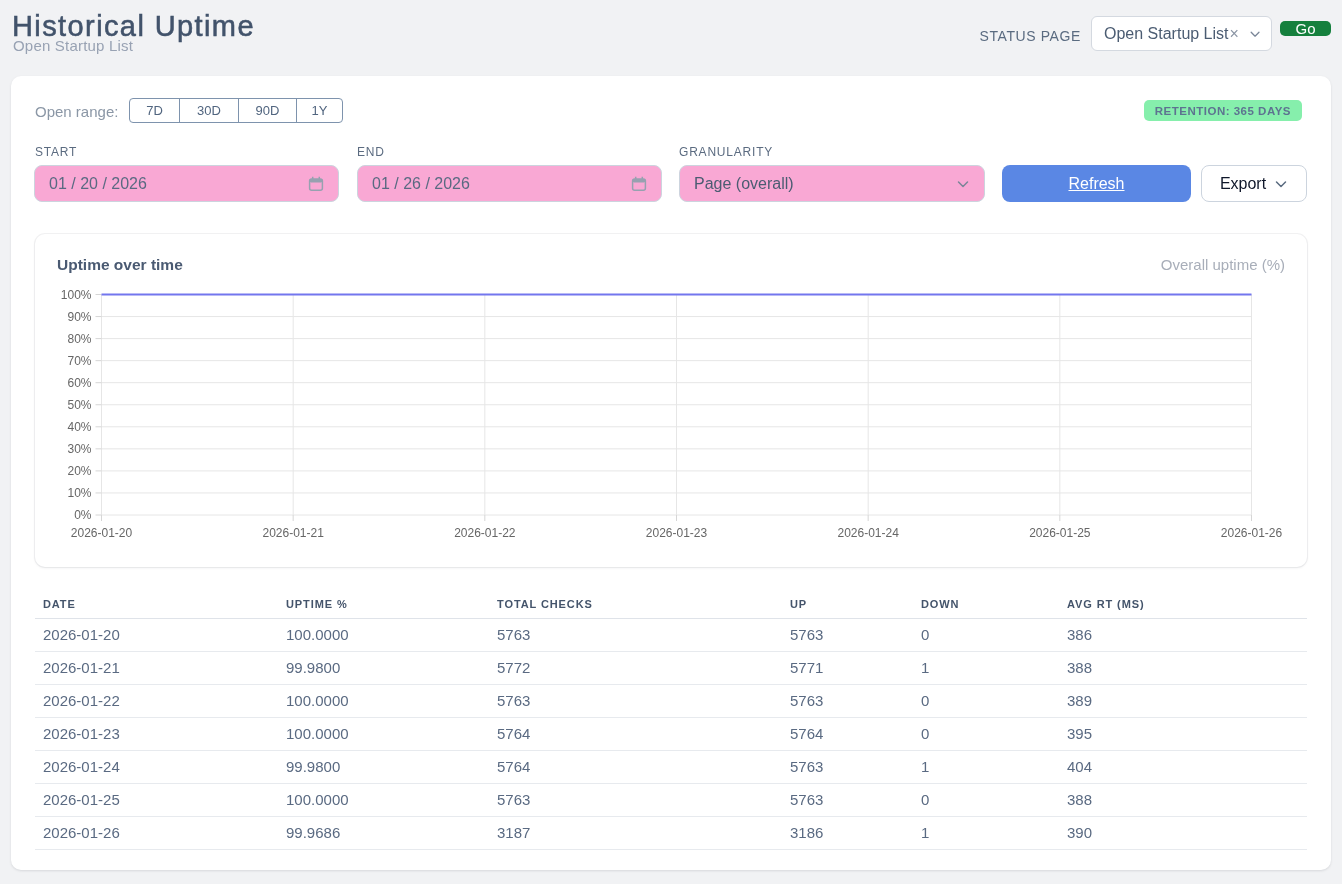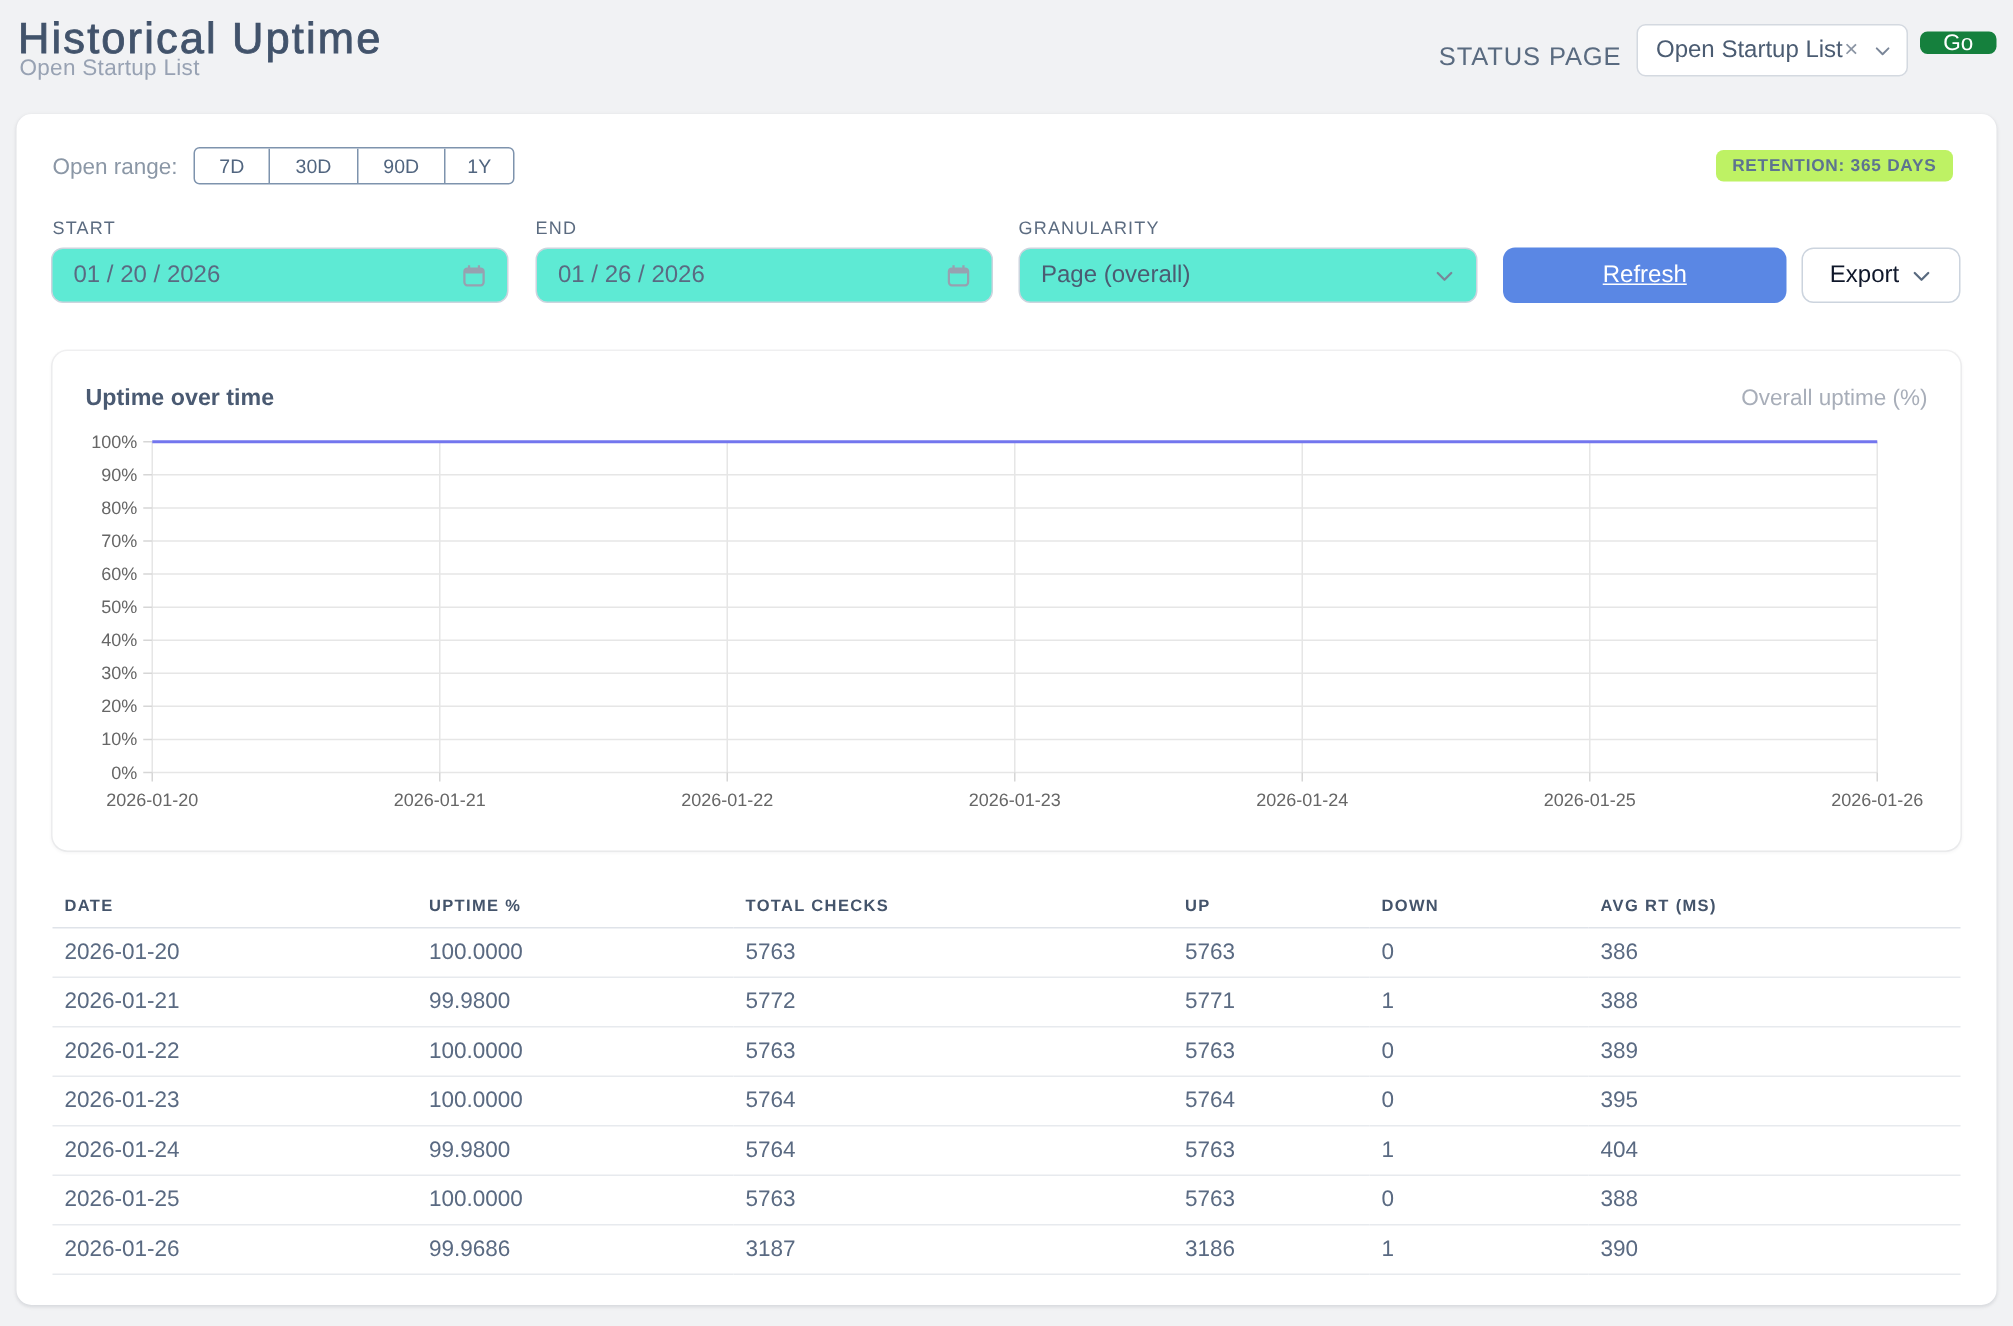--- a/index.html
+++ b/index.html
@@ -3,36 +3,36 @@
 <meta charset="utf-8">
 <style>
   * { margin:0; padding:0; box-sizing:border-box; }
   html,body { width:1342px; height:884px; overflow:hidden; }
   body { background:#f1f2f4; font-family:"Liberation Sans", sans-serif; position:relative; }
   .abs { position:absolute; }
 
   .h1 { left:12px; top:10px; font-size:29px; font-weight:400; color:#42536b; -webkit-text-stroke:0.55px #42536b; letter-spacing:1.4px; }
   .sub { left:13px; top:37px; font-size:15px; color:#98a2b3; letter-spacing:0.2px; }
 
-  .spLabel { top:28px; right:261px; font-size:17px; font-weight:400; color:#5a6b80; letter-spacing:0.6px; }
+  .spLabel { top:28px; right:261px; font-size:14px; font-weight:400; color:#5a6b80; letter-spacing:0.6px; }
   .spSelect { left:1091px; top:16px; width:181px; height:35px; background:#fff; border:1px solid #d4d9e0; border-radius:6px; display:flex; align-items:center; padding:0 10px 0 12px; }
   .spSelect .txt { font-size:16px; color:#4b5c72; white-space:nowrap; }
   .spSelect .x { color:#8b95a4; font-size:16px; margin-left:1px; }
   .goBtn { left:1280px; top:21px; width:51px; height:15px; background:#15803d; border-radius:5px; color:#fff; font-size:15px; display:flex; align-items:center; justify-content:center; }
 
   .panel { left:11px; top:76px; width:1320px; height:794px; background:#fff; border-radius:10px; box-shadow:0 1px 3px rgba(16,24,40,.08), 0 1px 2px rgba(16,24,40,.04); }
 
   .qrLabel { left:35px; top:103px; font-size:15px; color:#8b97a6; }
   .seg { left:129px; top:98px; height:25px; display:flex; border:1px solid #7e93ad; border-radius:4px; overflow:hidden; background:#fff; }
   .seg div { font-size:13px; color:#51657f; display:flex; align-items:center; justify-content:center; border-left:1px solid #7e93ad; }
   .seg div:first-child { border-left:none; }
-  .badge { top:100px; right:40px; height:21px; background:#bef264; border-radius:5px; color:#5d7390; font-size:11.5px; font-weight:700; letter-spacing:0.5px; display:flex; align-items:center; padding:0 11px; }
+  .badge { top:100px; right:40px; height:21px; background:#86efac; border-radius:5px; color:#5d7390; font-size:11.5px; font-weight:700; letter-spacing:0.5px; display:flex; align-items:center; padding:0 11px; }
 
   .fLabel { font-size:12px; font-weight:400; color:#5b6b80; letter-spacing:0.8px; top:145px; }
-  .input { top:165px; height:37px; background:#5eead4; border:1px solid #ccd4de; border-radius:8px; display:flex; align-items:center; padding:0 14px; font-size:16px; color:#5a6a82; }
+  .input { top:165px; height:37px; background:#f9a8d4; border:1px solid #ccd4de; border-radius:8px; display:flex; align-items:center; padding:0 14px; font-size:16px; color:#5a6a82; }
   .input .grow { flex:1; }
   .refresh { left:1002px; top:165px; width:189px; height:37px; background:#5a87e4; border-radius:8px; color:#fff; font-size:16px; display:flex; align-items:center; justify-content:center;text-decoration:underline; }
   .export { left:1201px; top:165px; width:106px; height:37px; background:#fff; border:1px solid #ccd4de; border-radius:8px; color:#0f172a; font-size:16px; display:flex; align-items:center; justify-content:center; gap:8px; }
 
   .card { left:35px; top:234px; width:1272px; height:333px; background:#fff; border-radius:10px; box-shadow:0 0 0 1px rgba(16,24,40,.05), 0 1px 3px rgba(16,24,40,.07); }
 
   table.tbl { left:35px; top:590px; width:1272px; border-collapse:collapse; table-layout:fixed; }
   .tbl th { font-size:11px; font-weight:700; color:#44546b; letter-spacing:0.9px; text-align:left; padding:0 0 0 8px; height:28px; border-bottom:1px solid #dfe3e9; }
   .tbl td { font-size:15px; color:#5a6a82; text-align:left; padding:0 0 0 8px; height:33px; border-bottom:1px solid #e7eaee; }
 </style>

